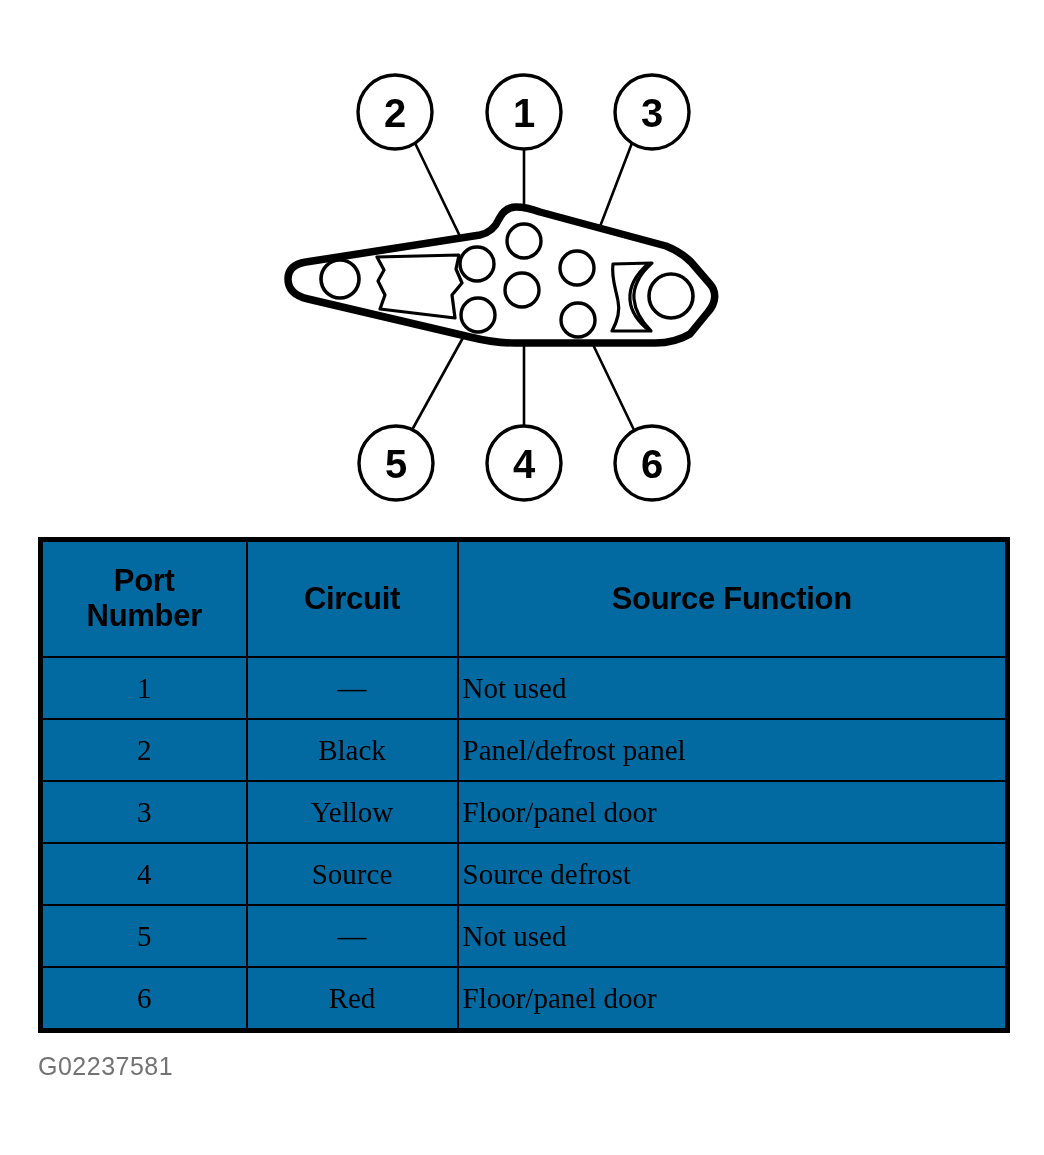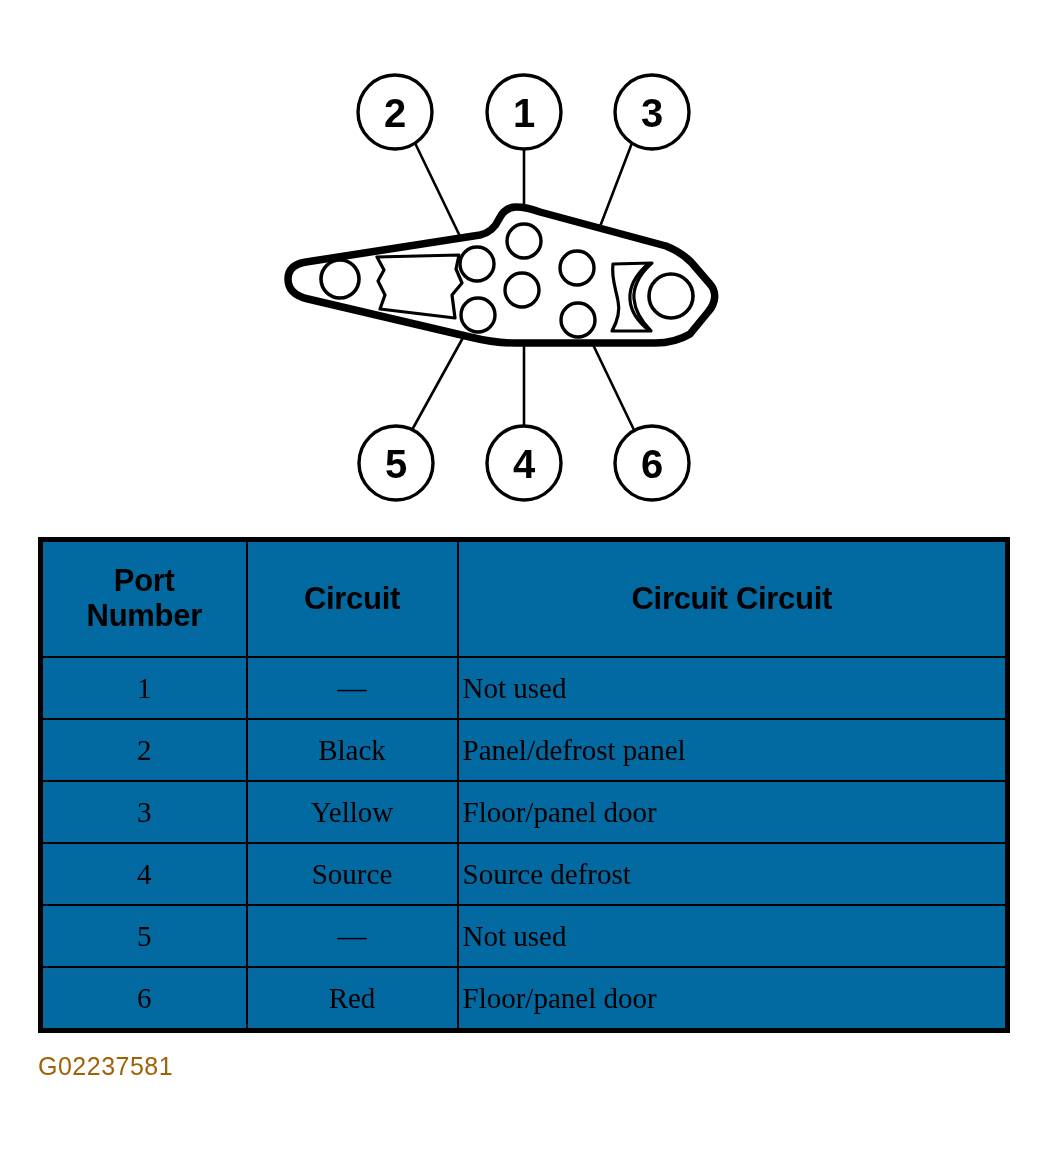--- a/index.html
+++ b/index.html
@@ -85,21 +85,21 @@
   col.c-func { width: 550px; }
 
   
   #figure-caption {
     position: absolute;
     left: 38px;
     top: 1052px;
     font-family: "Liberation Sans", sans-serif;
     font-size: 25px;
     letter-spacing: 0.5px;
-    color: #a16207;
+    color: #737373;
   }
 </style>
 </head>
 <body>
 
 <div id="figure-area">
 
   <svg id="diagram-svg" width="1044" height="520" viewBox="0 0 1044 520">
 
     <g stroke="#000" stroke-width="2.6" fill="none" stroke-linecap="round">
@@ -191,21 +191,21 @@
       <col class="c-circ">
       <col class="c-func">
     </colgroup>
     <thead>
       <tr>
         <th>
           <span>Port</span><br>
           <span>Number</span>
         </th>
         <th>Circuit</th>
-        <th>Circuit Circuit</th>
+        <th>Source Function</th>
       </tr>
     </thead>
     <tbody id="table-body">
       <tr>
         <td class="col-port">1</td>
         <td class="col-circ">—</td>
         <td class="col-func">Not used</td>
       </tr>
       <tr>
         <td class="col-port">2</td>

